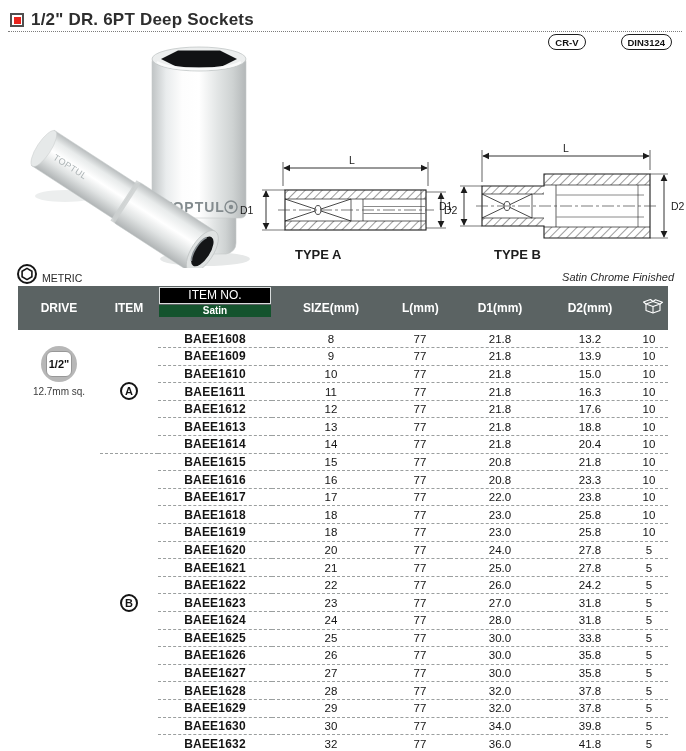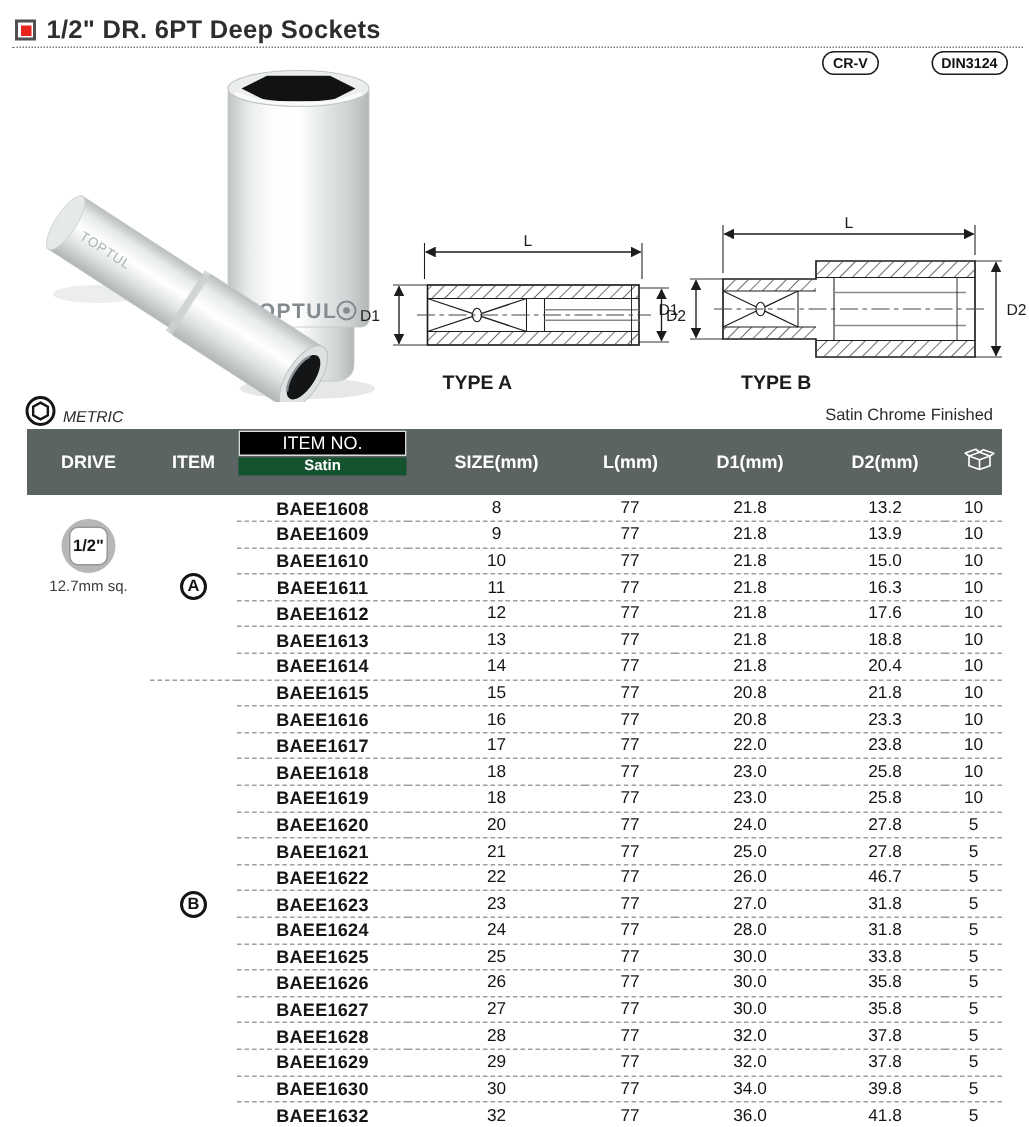--- a/index.html
+++ b/index.html
@@ -19,23 +19,23 @@
            font-size:9.5px; font-weight:bold; padding:1.5px 6px; line-height:11px;margin-left:31px; }
 
   
   .photo-svg   { position:absolute; left:5px;  top:46px; }
   .diagram-a   { position:absolute; left:238px; top:138px; }
   .diagram-b   { position:absolute; left:438px; top:128px; }
   svg text.dim { font-family:"Liberation Sans","DejaVu Sans",sans-serif; font-size:10.5px; fill:#1c1c1c; }
   svg text.type-label { font-family:"Liberation Sans","DejaVu Sans",sans-serif; font-size:13px; font-weight:bold; fill:#1c1c1c; }
 
   
-  .metric-row { position:absolute; left:16px; top:263px; display:flex; align-items:flex-end; gap:4px;font-style:italic; }
+  .metric-row { position:absolute; left:16px; top:263px; display:flex; align-items:flex-end; gap:4px; }
   .metric-label { font-size:10.5px; color:#2a2a2a; padding-bottom:1px; }
-  .finish-label { position:absolute; right:24px; top:271px; font-size:11px; color:#2a2a2a; }
+  .finish-label { position:absolute; right:12px; top:271px; font-size:11px; color:#2a2a2a;font-style:italic; }
 
   
   .table-wrap { position:absolute; left:18px; top:286px; width:650px; border-bottom:3px solid #1c1c1c; }
   table { border-collapse:collapse; table-layout:fixed; width:650px; }
   thead th { background:#5b6363; color:#fff; font-size:12px; font-weight:bold; height:31px; padding:12px; text-align:center; }
   th.item-th { padding:0 1px; vertical-align:top; }
   .itemno-box { background:#000; border:1px solid #d8dcdc; color:#fff; font-size:12px; font-weight:normal;
                 height:17px; line-height:15px; margin-top:1px; }
   .satin-box  { background:#14532d; color:#fff; font-size:10px; font-weight:bold;
                 height:12px; line-height:12px; margin-top:1px; }
@@ -376,21 +376,21 @@
             <td>77</td>
             <td>25.0</td>
             <td>27.8</td>
             <td>5</td>
           </tr>
           <tr>
             <td class="item">BAEE1622</td>
             <td>22</td>
             <td>77</td>
             <td>26.0</td>
-            <td>46.7</td>
+            <td>24.2</td>
             <td>5</td>
           </tr>
           <tr>
             <td class="item">BAEE1623</td>
             <td>23</td>
             <td>77</td>
             <td>27.0</td>
             <td>31.8</td>
             <td>5</td>
           </tr>

